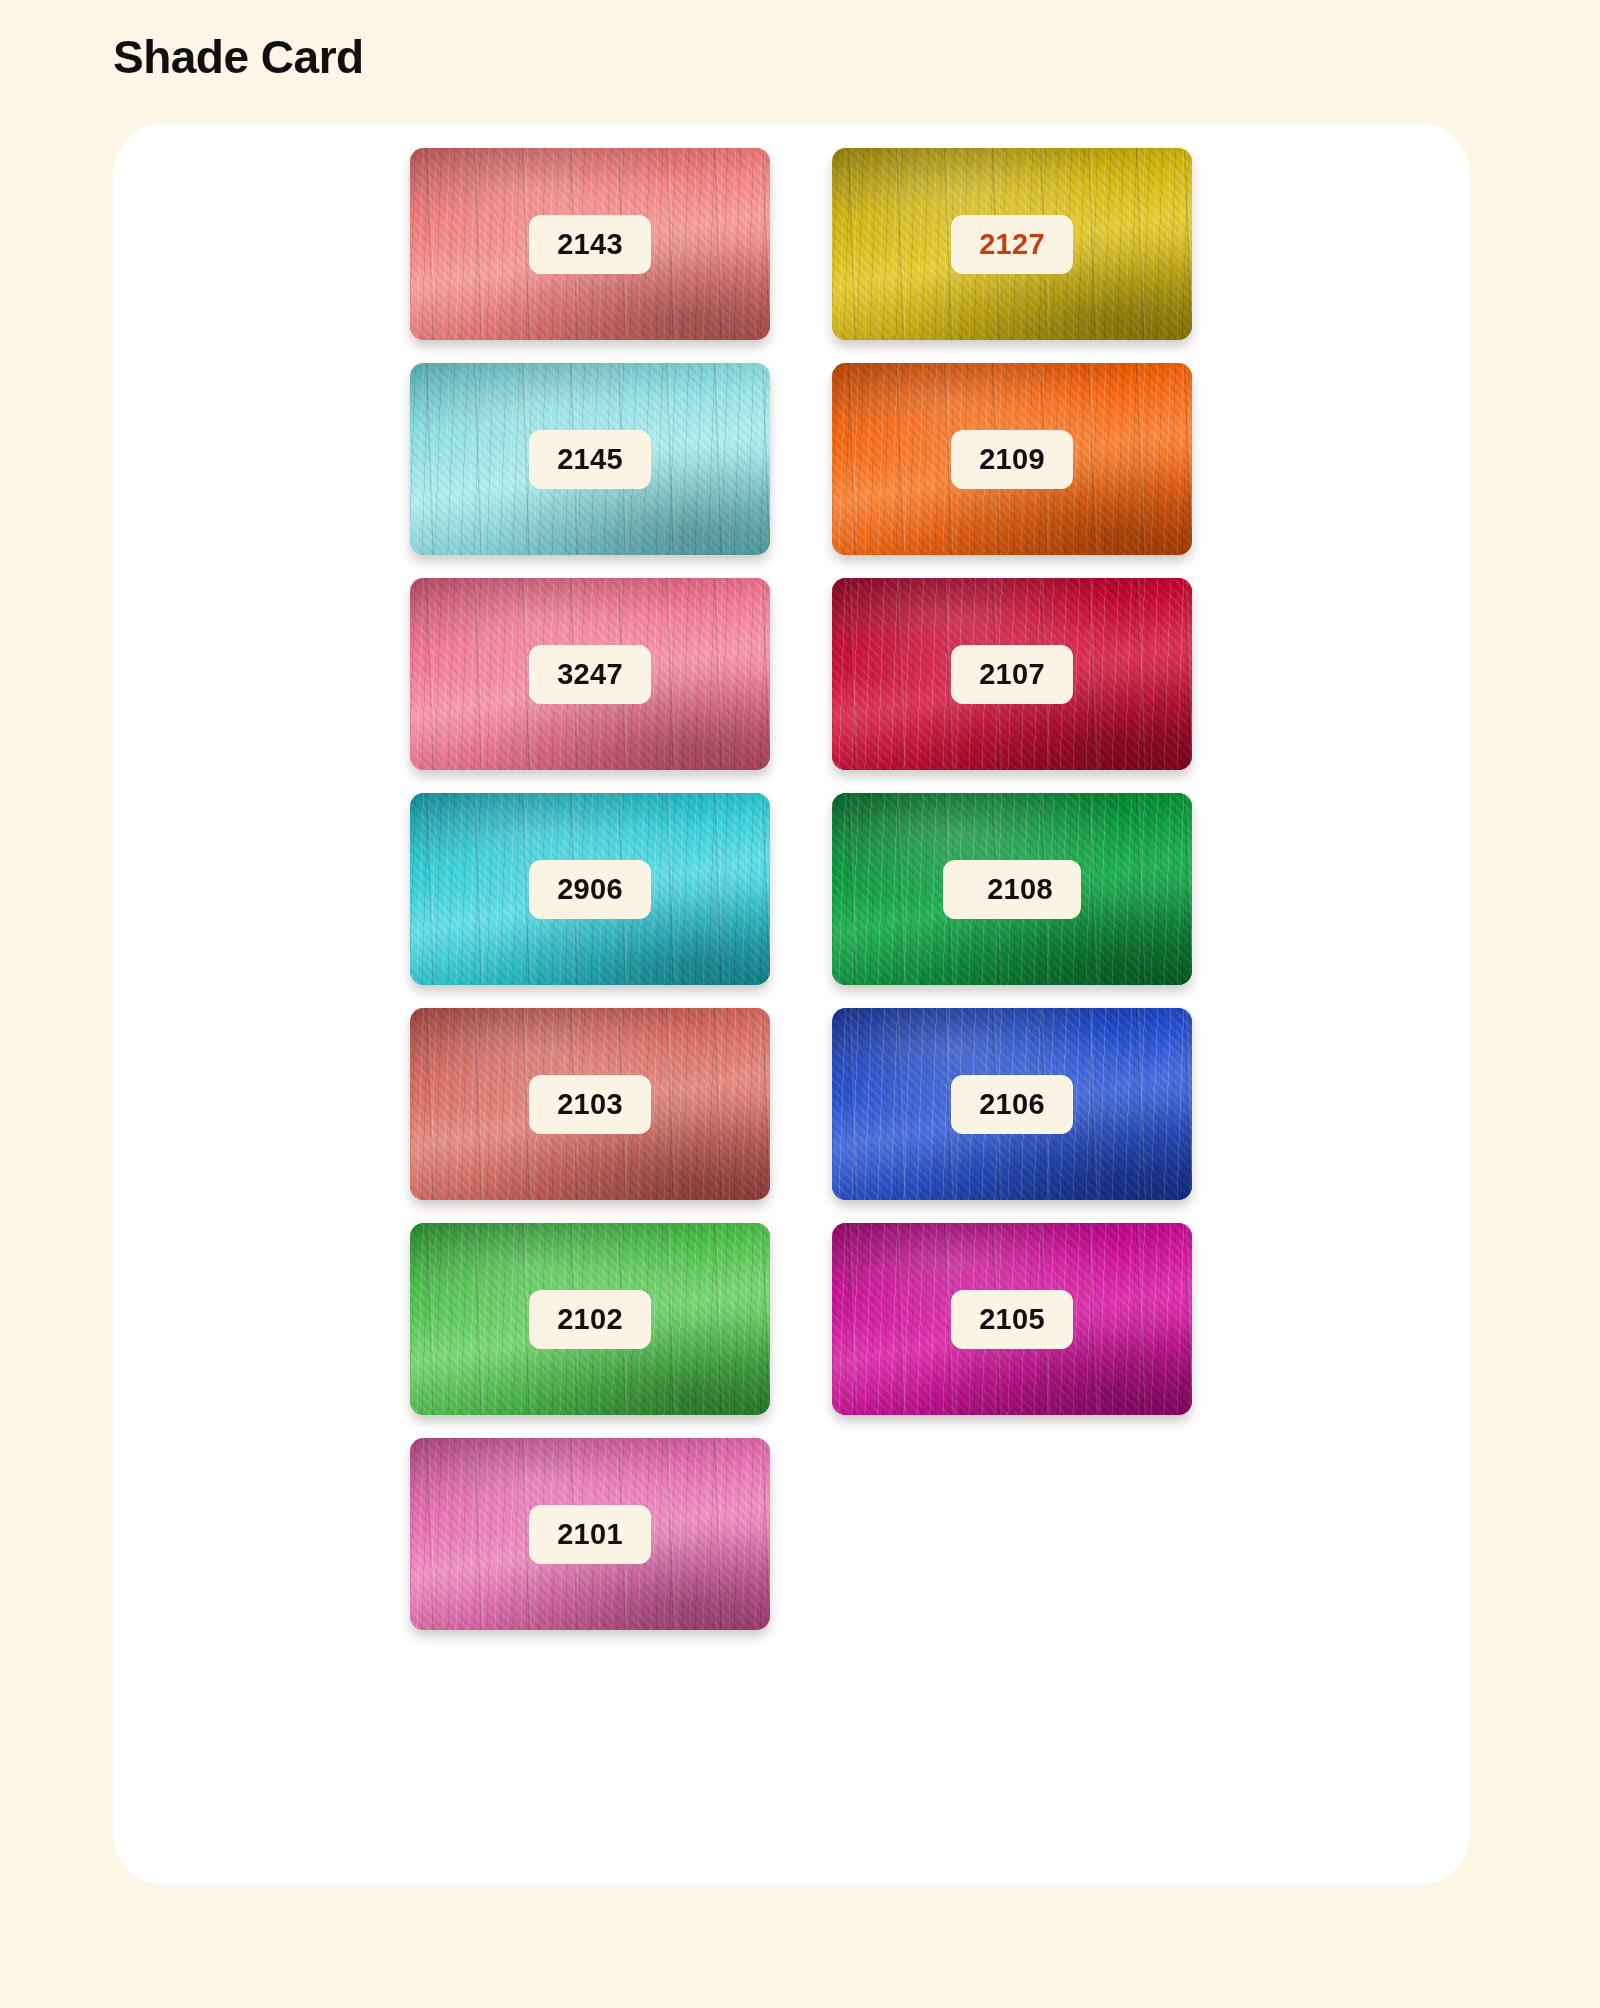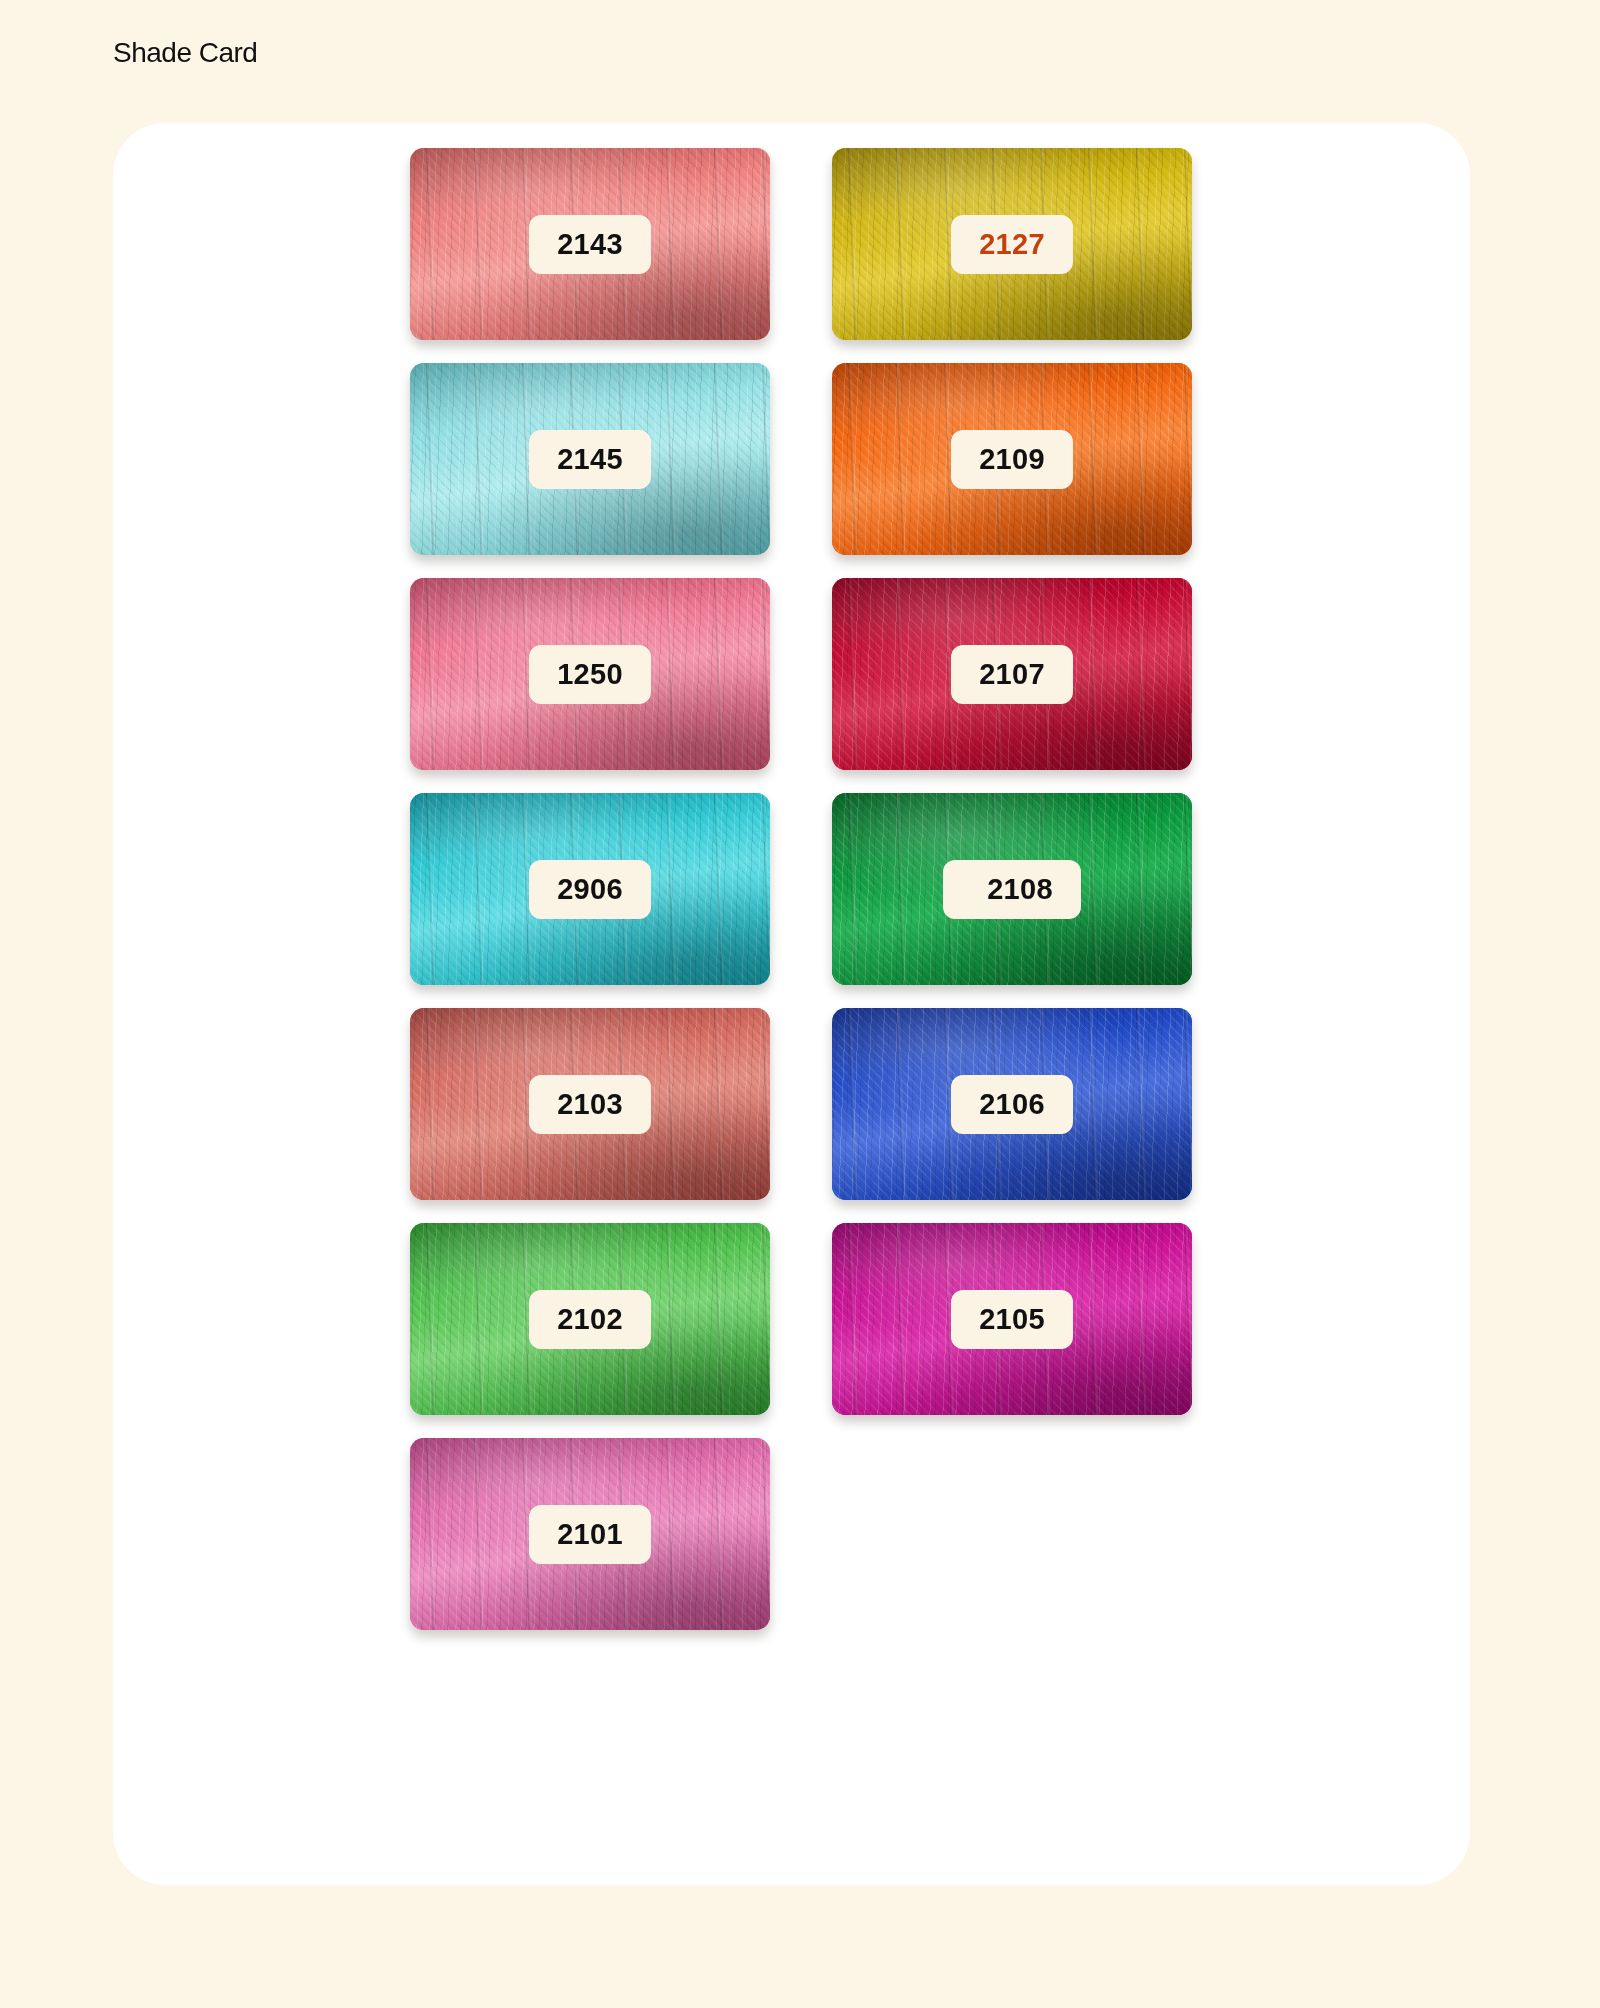--- a/index.html
+++ b/index.html
@@ -11,23 +11,23 @@
     height: 2008px;
     background: #FDF5E6;
     font-family: "Liberation Sans", sans-serif;
     overflow: hidden;
     position: relative;
   }
 
   #page-title {
     position: absolute;
     left: 113px;
-    top: 36px;
-    font-size: 28px;
-    font-weight: normal;
+    top: 30px;
+    font-size: 46px;
+    font-weight: bold;
     letter-spacing: -0.5px;
     color: #101010;
     line-height: 1.2;
   }
 
   #shade-card-panel {
     position: absolute;
     left: 113px;
     top: 123px;
     width: 1357px;
@@ -147,21 +147,21 @@
       <div class="swatch" style="background: rgb(238, 122, 121);">
         <div class="swatch-texture" style="background: linear-gradient(168deg, rgb(209, 96, 95) 0%, rgb(238, 122, 121) 28%, rgb(245, 154, 151) 52%, rgb(238, 122, 121) 74%, rgb(209, 96, 95) 100%);"></div>
         <div class="swatch-label" style="background: rgb(251, 244, 229); color: rgb(17, 17, 17);">2143</div>
       </div>
       <div class="swatch" style="background: rgb(139, 222, 226);">
         <div class="swatch-texture" style="background: linear-gradient(168deg, rgb(99, 198, 205) 0%, rgb(139, 222, 226) 28%, rgb(173, 235, 238) 52%, rgb(139, 222, 226) 74%, rgb(99, 198, 205) 100%);"></div>
         <div class="swatch-label" style="background: rgb(251, 244, 229); color: rgb(17, 17, 17);">2145</div>
       </div>
       <div class="swatch" style="background: rgb(240, 114, 143);">
         <div class="swatch-texture" style="background: linear-gradient(168deg, rgb(211, 82, 115) 0%, rgb(240, 114, 143) 28%, rgb(245, 147, 170) 52%, rgb(240, 114, 143) 74%, rgb(211, 82, 115) 100%);"></div>
-        <div class="swatch-label" style="background: rgb(251, 244, 229); color: rgb(17, 17, 17);">1250</div>
+        <div class="swatch-label" style="background: rgb(251, 244, 229); color: rgb(17, 17, 17);">3247</div>
       </div>
       <div class="swatch" style="background: rgb(43, 201, 212);">
         <div class="swatch-texture" style="background: linear-gradient(168deg, rgb(19, 162, 175) 0%, rgb(43, 201, 212) 28%, rgb(91, 220, 228) 52%, rgb(43, 201, 212) 74%, rgb(19, 162, 175) 100%);"></div>
         <div class="swatch-label" style="background: rgb(251, 244, 229); color: rgb(17, 17, 17);">2906</div>
       </div>
       <div class="swatch" style="background: rgb(213, 104, 94);">
         <div class="swatch-texture" style="background: linear-gradient(168deg, rgb(179, 75, 69) 0%, rgb(213, 104, 94) 28%, rgb(227, 136, 124) 52%, rgb(213, 104, 94) 74%, rgb(179, 75, 69) 100%);"></div>
         <div class="swatch-label" style="background: rgb(251, 244, 229); color: rgb(17, 17, 17);">2103</div>
       </div>
       <div class="swatch" style="background: rgb(76, 193, 74);">

